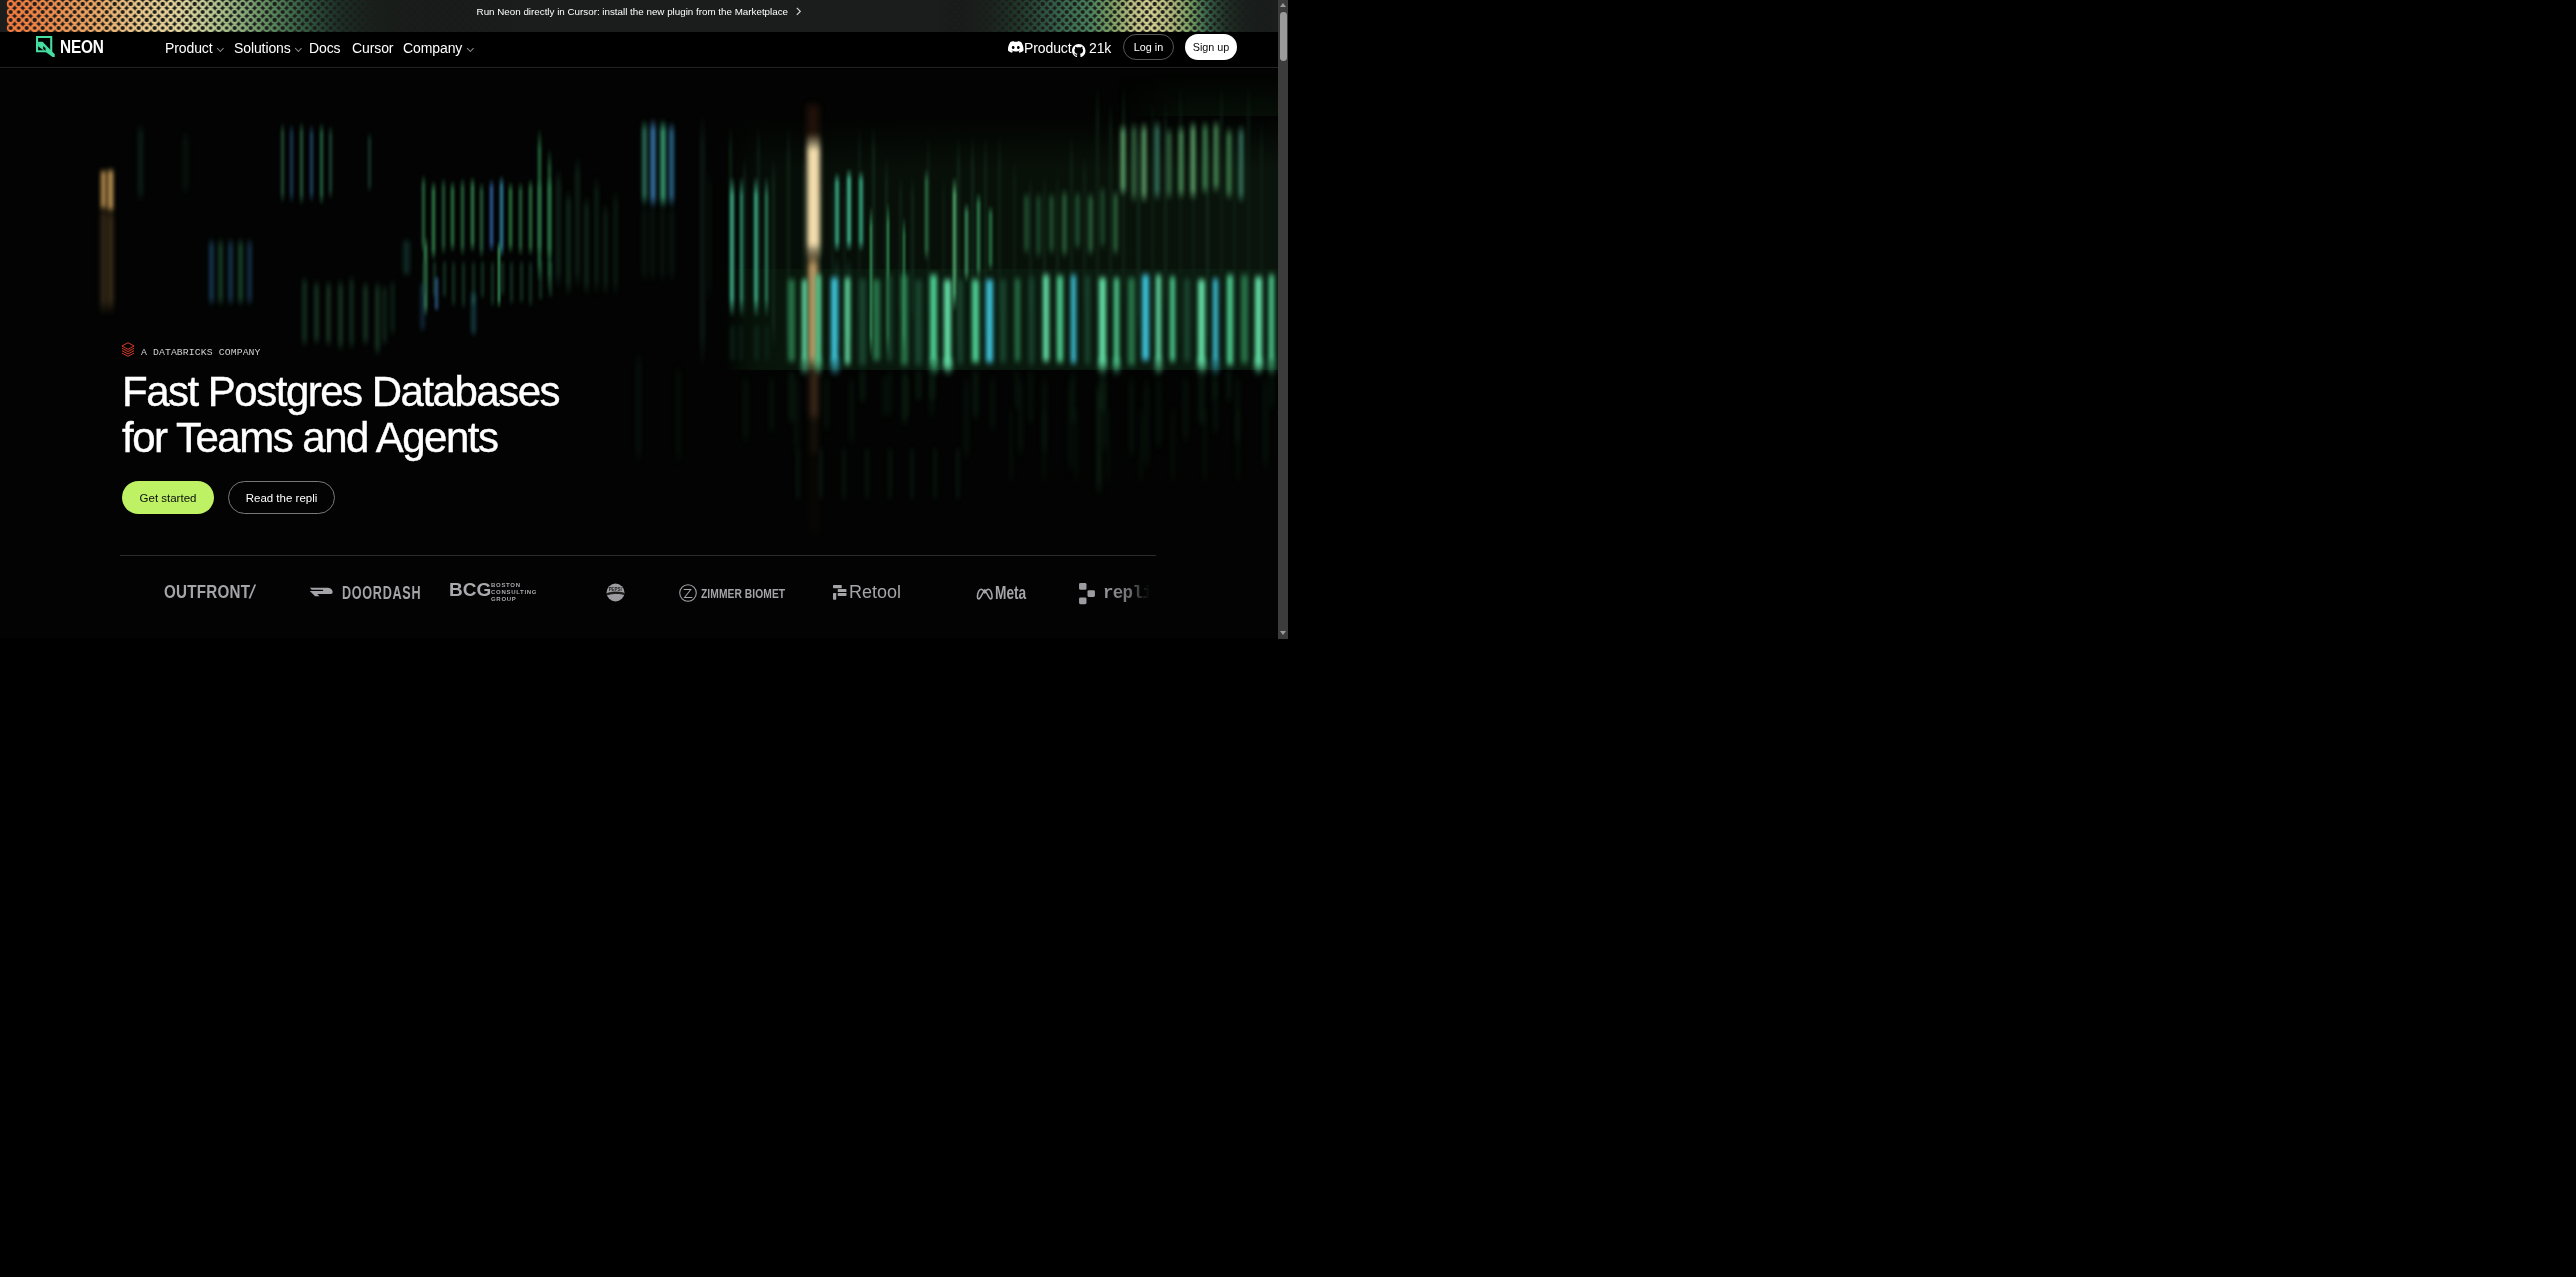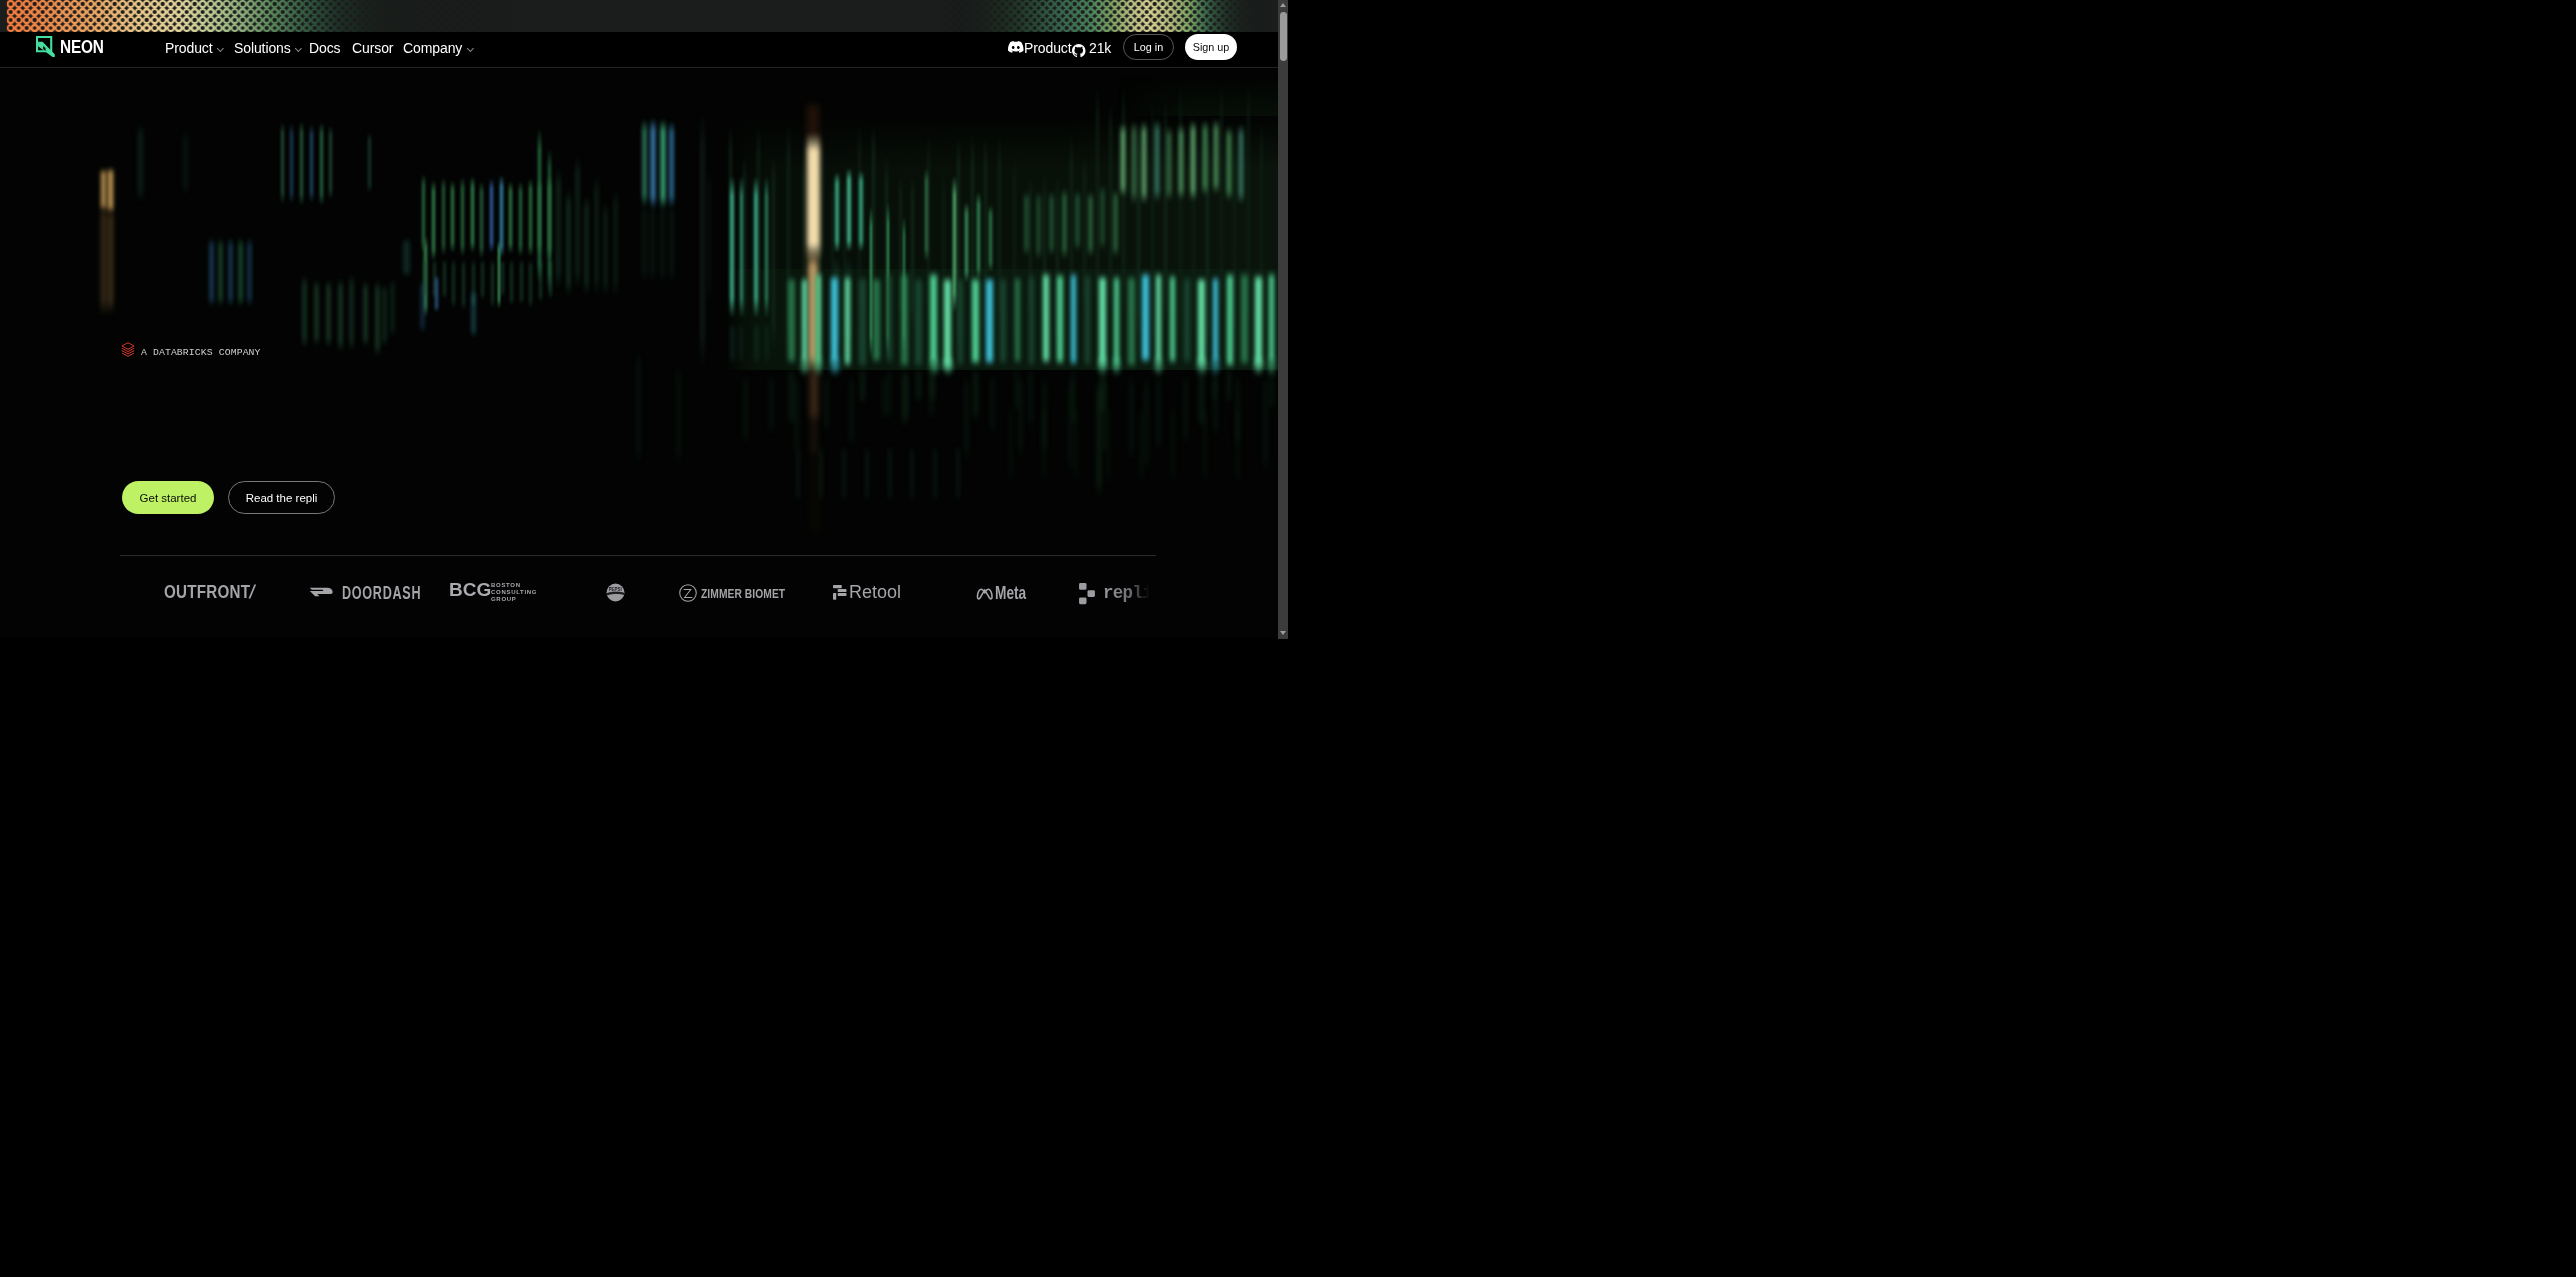--- a/index.html
+++ b/index.html
@@ -51,20 +51,26 @@
   <circle cx="18" cy="18" r="4.55" fill="none" stroke="#fff" stroke-width="3.7"></circle>
   <path d="M6 -1.7 L7.7 0 6 1.7 4.3 0 Z M18 -1.7 L19.7 0 18 1.7 16.3 0 Z M6 10.3 L7.7 12 6 13.7 4.3 12 Z M18 10.3 L19.7 12 18 13.7 16.3 12 Z M6 22.3 L7.7 24 6 25.7 4.3 24 Z M18 22.3 L19.7 24 18 25.7 16.3 24 Z M-1.7 6 L0 4.3 1.7 6 0 7.7 Z M10.3 6 L12 4.3 13.7 6 12 7.7 Z M22.3 6 L24 4.3 25.7 6 24 7.7 Z M-1.7 18 L0 16.3 1.7 18 0 19.7 Z M10.3 18 L12 16.3 13.7 18 12 19.7 Z M22.3 18 L24 16.3 25.7 18 24 19.7 Z" fill="#fff"></path>
 </pattern>
 <mask id="dm">
           <rect width="1897" height="48" fill="#000"></rect>
           <rect width="1897" height="48" fill="url(#dots)"></rect>
         </mask>
 </defs>
 <rect width="1897" height="48" fill="url(#bg1)" mask="url(#dm)"></rect>
 </svg>
+<div style="position:absolute;left:0;top:0;width:1278px;height:23px;display:flex;align-items:center;justify-content:center;color:#fff;font-size:9.8px;letter-spacing:0px">
+<span>Run Neon directly in Cursor: install the new plugin from the Marketplace</span>
+<svg width="5.4" height="8.8" viewBox="0 0 8 13" style="margin-left:8px">
+        <path d="M1.2 1.2 L6.4 6.5 L1.2 11.8" fill="none" stroke="#d9d9d9" stroke-width="1.7"></path>
+      </svg>
+</div>
 </div>
 
 <div style="position:absolute;left:0;top:32px;width:1278px;height:36px;background:#000;border-bottom:0.7px solid #232323">
 <svg width="19.5" height="21.6" viewBox="0 0 29 32" style="position:absolute;left:36px;top:4.4px">
 <path d="M0 0 H24.2 V24.2 H0 Z M3.1 3.1 V21.1 H21.1 V3.1 Z" fill="#45dea0" fill-rule="evenodd"></path>
 <path d="M3.1 8.6 L3.1 15.2 L24.6 31.2 L27.9 31.2 L27.9 27.1 L9.8 8.6 Z" fill="#45dea0"></path>
 <path d="M10.6 14.8 L14.2 17.8 L14.2 22.3 L10.6 19.1 Z" fill="#0a0a0a"></path>
 </svg>
 <div style="position:absolute;left:60px;top:5px;color:#fff;font-size:17.5px;font-weight:bold;letter-spacing:-0.2px;transform:scaleX(0.88);transform-origin:left">NEON</div>
 <div style="position:absolute;left:165px;top:7.7px" class="navlink">Product<span class="chev"></span></div>
@@ -360,20 +366,21 @@
 </div>
 
 <svg width="14" height="15.5" viewBox="0 0 21 23" style="position:absolute;left:121px;top:273px">
 <g fill="none" stroke="#f0402a" stroke-width="1.35" stroke-linejoin="round">
 <path d="M10.5 1 L19.6 5.9 L10.5 10.8 L1.4 5.9 Z"></path>
 <path d="M1.4 9.3 L10.5 14.2 L19.6 9.3 M1.4 12.9 L10.5 17.8 L19.6 12.9 M1.4 16.5 L10.5 21.4 L19.6 16.5"></path>
 </g>
     </svg>
 <div style="position:absolute;left:141px;top:278px;color:#cfcfcf;font-family:'Liberation Mono',monospace;font-size:9.8px;letter-spacing:0.1px">A DATABRICKS COMPANY</div>
 
+<div style="position:absolute;left:122px;top:300px;color:#fff;font-size:42px;font-weight:500;line-height:46px;letter-spacing:-1.5px;-webkit-text-stroke:0.4px #fff">Fast Postgres Databases<br>for Teams and Agents</div>
 
 <div style="position:absolute;left:122px;top:412px;width:92px;height:33px;background:#bef264;border-radius:17px;display:flex;align-items:center;justify-content:center;color:#0c0d0d;font-size:11.5px;">Get started</div>
 <div style="position:absolute;left:228px;top:412px;width:107px;height:33px;border:0.7px solid #787878;border-radius:17px;display:flex;align-items:center;justify-content:center;color:#fff;font-size:11.5px">Read the repli</div>
 
 <div style="position:absolute;left:120px;top:486px;width:1036px;height:0.7px;background:#2c2c2c"></div>
 
 <div style="position:absolute;left:0;top:-69px;width:1278px;height:639px">
 
 <div style="position:absolute;left:164px;top:581px;color:#a4a4a9;font-size:18.5px;font-weight:bold;letter-spacing:0.3px;transform:scaleX(0.82);transform-origin:left">OUTFRONT<span style="display:inline-block;transform:skewX(-18deg)">/</span></div>
 <div style="position:absolute;left:309px;top:585px;width:148px;height:16px">

